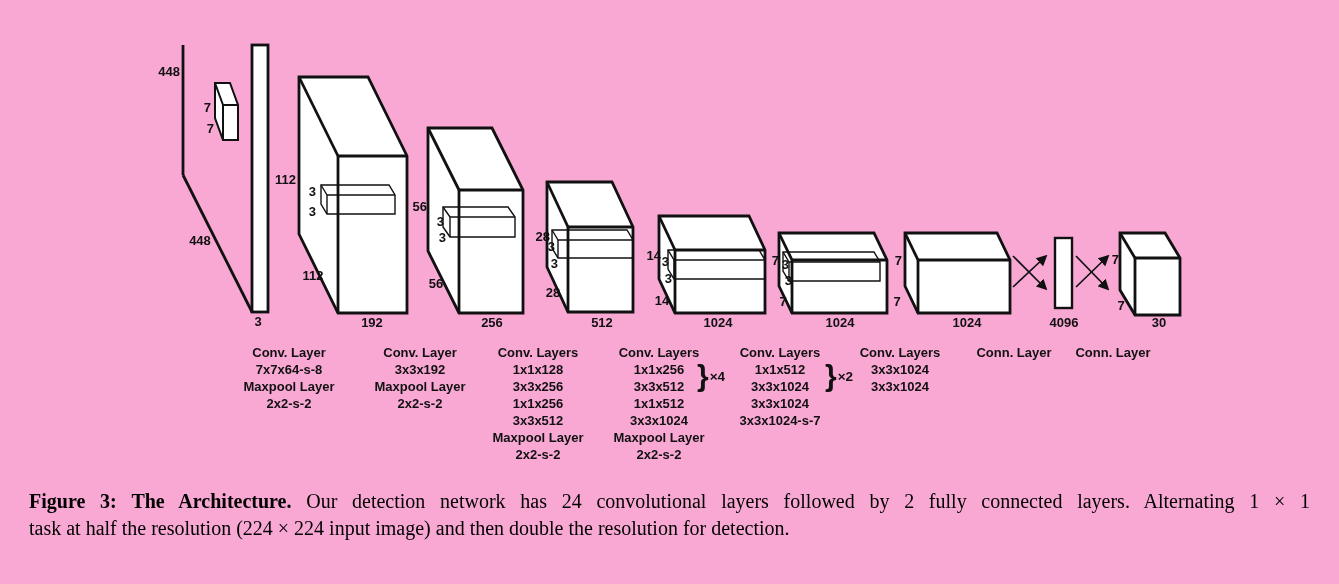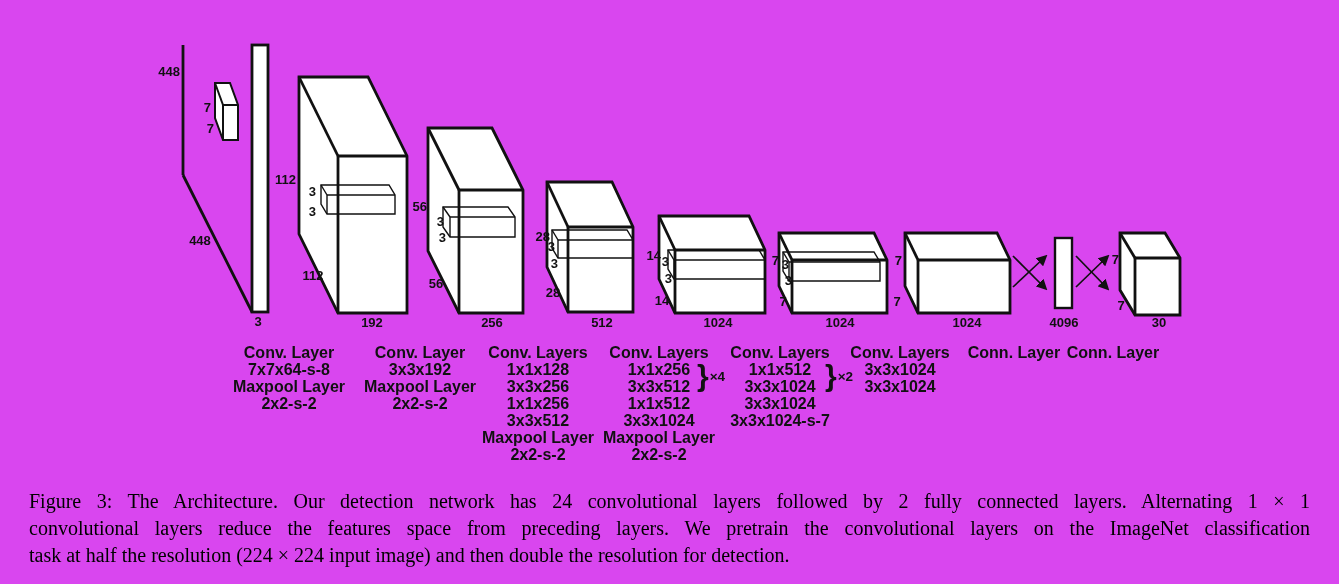--- a/index.html
+++ b/index.html
@@ -1,28 +1,28 @@
 <!DOCTYPE html>
 <html><head>
 <meta charset="utf-8">
 <style>
   html,body{margin:0;padding:0;background:#fff;}
-  #page{position:relative;width:1339px;height:584px;background:#d946ef;overflow:hidden;
+  #page{position:relative;width:1339px;height:584px;background:#f9a8d4;overflow:hidden;
         font-family:"Liberation Sans",sans-serif;color:#000;}
   #art{position:absolute;left:0;top:0;}
   .col{position:absolute;top:344px;transform:translateX(-50%);text-align:center;
-       font-weight:bold;font-size:16px;line-height:17px;white-space:nowrap;color:#111;}
+       font-weight:bold;font-size:13px;line-height:17px;white-space:nowrap;color:#111;}
   .brace-group{position:absolute;display:flex;align-items:center;height:30px;color:#111;}
   .brace-group .brace{font-size:30px;font-weight:bold;line-height:30px;}
   .brace-group .mult{font-size:13.5px;font-weight:bold;margin-left:1px;}
   #caption{position:absolute;left:29px;top:488px;width:1281px;
            font-family:"Liberation Serif",serif;font-size:20px;line-height:27px;color:#000;}
   .cap-line{width:100%;}
   .cap-justify{text-align:justify;text-align-last:justify;}
-  .cap-bold{font-weight:normal;}
+  .cap-bold{font-weight:bold;}
 </style>
 </head>
 <body>
 
 <div id="page">
   <svg id="art" width="1339" height="344" viewBox="0 0 1339 344">
       <defs>
         <marker id="arrh" viewBox="0 0 10 10" refX="7" refY="5" markerWidth="6.5" markerHeight="6.5" orient="auto-start-reverse">
           <path d="M0,0 L10,5 L0,10 z" fill="#111111"></path>
         </marker>
@@ -212,16 +212,15 @@
       <div class="col" style="left: 1014px;">
         <div>Conn. Layer</div>
       </div>
       <div class="col" style="left: 1113px;">
         <div>Conn. Layer</div>
       </div>
     </div>
 
   <div id="caption">
     <div class="cap-line cap-justify"><span class="cap-bold">Figure 3:</span> <span class="cap-bold">The Architecture.</span> <span>Our detection network has 24 convolutional layers followed by 2 fully connected layers. Alternating 1 × 1</span></div>
-    <div class="cap-line cap-justify">convolutional layers reduce the features space from preceding layers. We pretrain the convolutional layers on the ImageNet classification</div>
     <div class="cap-line">task at half the resolution (224 × 224 input image) and then double the resolution for detection.</div>
   </div>
 </div>
 
 </body></html>

